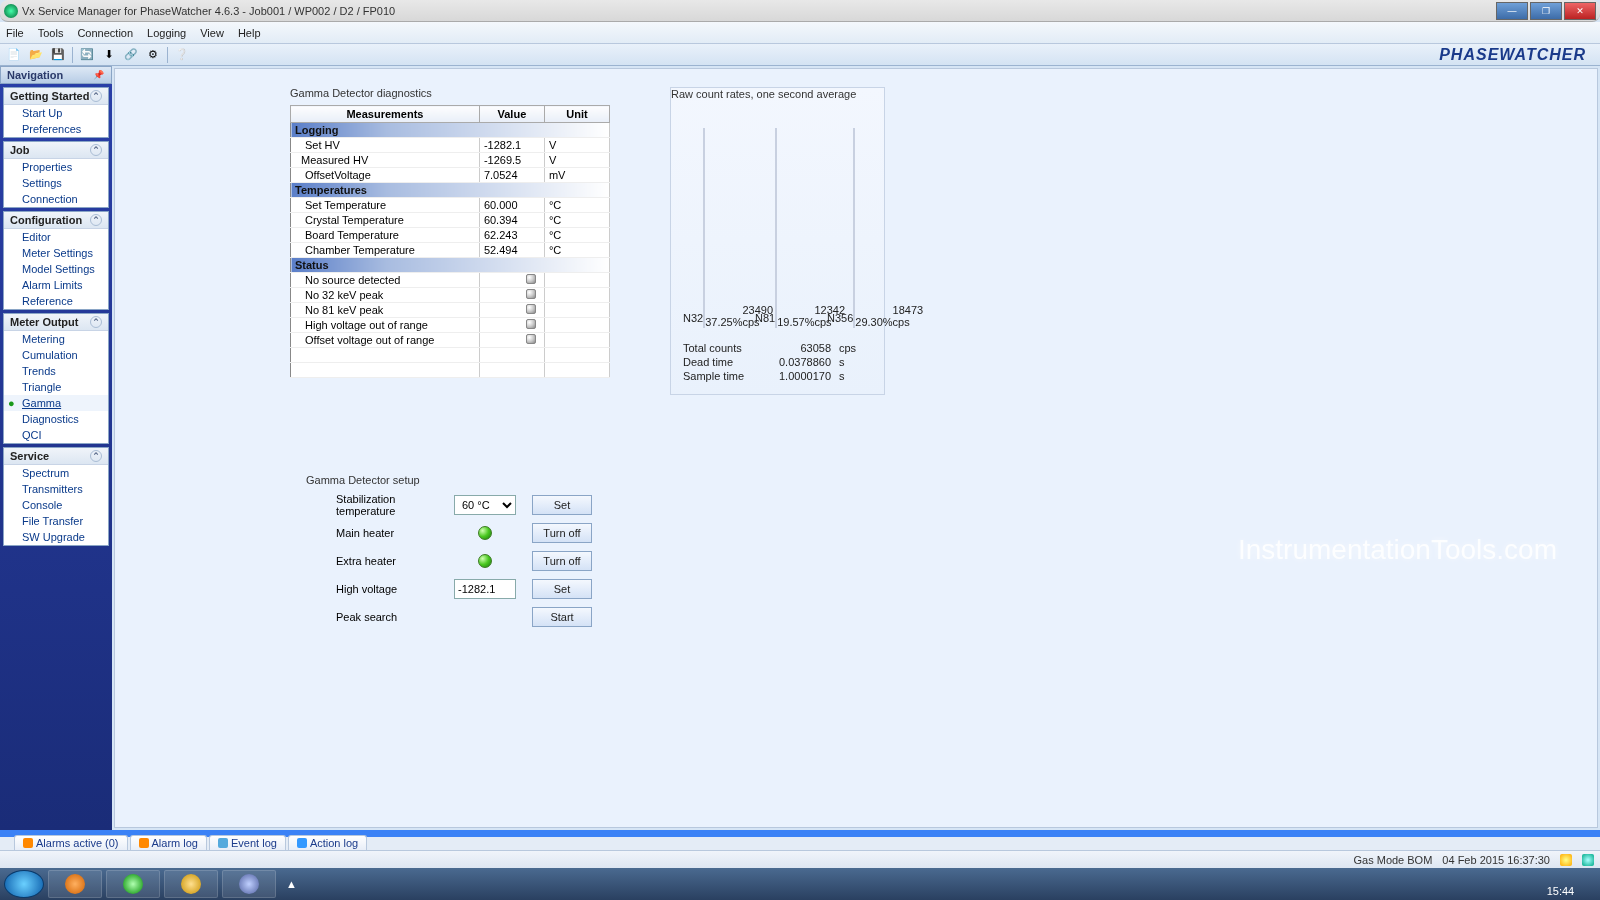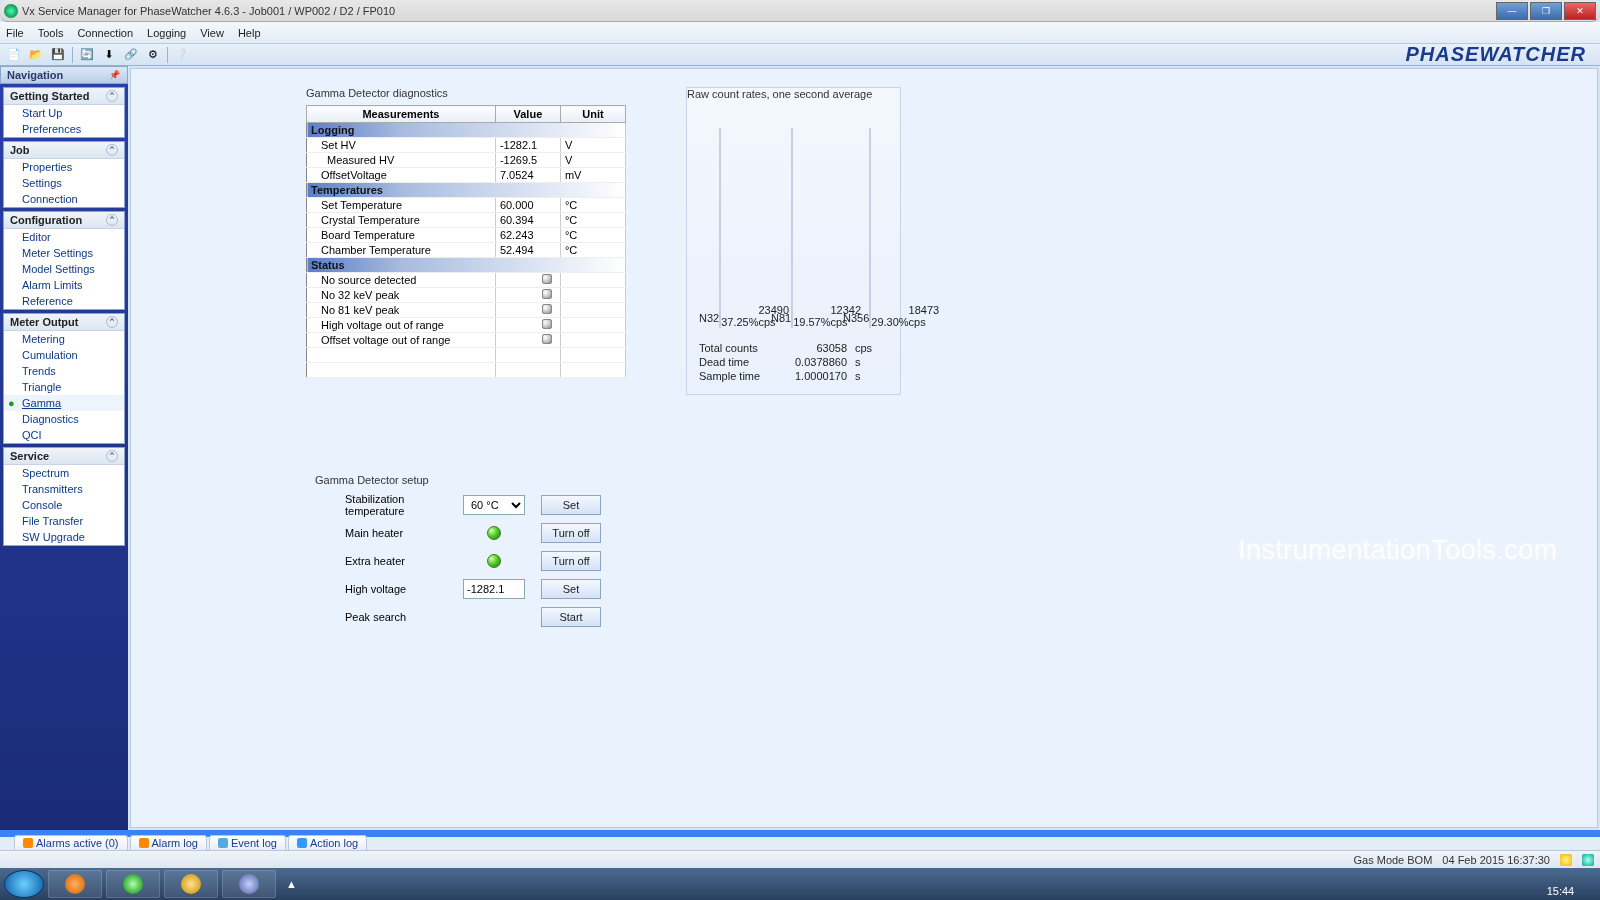--- a/index.html
+++ b/index.html
@@ -16,25 +16,25 @@
 .winbtn.close { background:linear-gradient(#e66,#b22);}
 
 
 .menubar { height:22px; background:linear-gradient(#f4f8fc,#e2ecf6); border-bottom:1px solid #b8c8dd; display:flex; align-items:center; padding:0 6px; gap:14px;}
 .menubar span { color:#222; cursor:pointer; }
 
 
 .toolbar { height:22px; background:linear-gradient(#e9f1fa,#d4e3f3); border-bottom:1px solid #9bb3d0; display:flex; align-items:center; padding:0 6px; gap:6px;}
 .toolbar .sep { width:1px; height:16px; background:#9bb3d0;}
 .tbtn { width:16px; height:16px; border:1px solid transparent; display:flex; align-items:center; justify-content:center; cursor:pointer;}
-.brand { margin-left:auto; color:#1a3a8a; font-style:italic; font-weight:bold; font-size:20px; letter-spacing:1px; padding-right:8px;}
+.brand { margin-left:auto; color:#1a3a8a; font-style:italic; font-weight:bold; font-size:16px; letter-spacing:1px; padding-right:8px;}
 
 
 .workspace { display:flex; height:calc(900px - 22px - 22px - 22px - 20px - 18px - 32px); }
-.nav { width:128px; background:linear-gradient(#2a3fa8,#1a2c78); padding:0; overflow:hidden;}
+.nav { width:112px; background:linear-gradient(#2a3fa8,#1a2c78); padding:0; overflow:hidden;}
 .nav-title { background:linear-gradient(#dde8f5,#b8cde6); color:#2a3a6a; font-weight:bold; padding:2px 6px; border:1px solid #8aa5c6; display:flex; align-items:center; justify-content:space-between;}
 .pin { font-size:9px; color:#5a6a8a; }
 .nav-group { margin:3px; background:#fff; border:1px solid #8aa5c6;}
 .nav-group-hdr { background:linear-gradient(#f0f4fa,#dce6f2); padding:2px 6px; font-weight:bold; color:#222; border-bottom:1px solid #c8d4e6; display:flex; justify-content:space-between; align-items:center;}
 .chev { font-size:9px; color:#5a6a8a; border:1px solid #aabdd5; border-radius:50%; width:12px; height:12px; display:flex; align-items:center; justify-content:center;}
 .nav-item { padding:2px 6px 2px 18px; color:#0a3a8a; cursor:pointer; }
 .nav-item.active { text-decoration:underline; font-weight:500; background:#eef4fc; position:relative;}
 .nav-item.active::before { content:"●"; color:#1a9a1a; position:absolute; left:4px; }
 
 .content { flex:1; background:#eaf2fd; border:1px solid #b8c8dd; margin:2px; padding:12px 20px; position:relative; }
@@ -57,21 +57,21 @@
 .bar-track { width:26px; height:200px; background:linear-gradient(#ffffff,#e4ecf8); border:1px solid #c8d0e0; position:relative; display:flex; align-items:flex-end;}
 .bar-fill { width:100%; background:linear-gradient(#9aa4e0,#7a82c8); border-top:1px solid #6a72b8;}
 .bar-pct { margin-top:6px; color:#222;}
 .bar-cps { color:#222;}
 .summary { margin-top:14px; }
 .summary-row { display:flex; gap:8px; margin-top:2px; color:#222;}
 .summary-row .k { width:80px;}
 .summary-row .v { width:60px; text-align:right;}
 .summary-row .u { width:20px;}
 
-.setup-panel { position:absolute; left:184px; top:405px; width:360px;}
+.setup-panel { position:absolute; left:191px; top:405px; width:360px;}
 .setup-row { display:flex; align-items:center; height:26px; gap:8px; margin-top:2px;}
 .setup-row .lbl { width:140px; padding-left:30px;}
 .setup-row .ctrl { width:70px;}
 .setup-row select, .setup-row input { width:62px; height:20px; border:1px solid #8aa; background:#fff; padding:0 3px;}
 .green-led { width:14px; height:14px; background:radial-gradient(circle at 30% 30%,#cfffb0,#4ac820,#1a7a10); border-radius:50%; border:1px solid #3a7a20; margin-left:24px;}
 .btn { width:60px; height:20px; background:linear-gradient(#f4f8fe,#d4e2f6); border:1px solid #8aa5c6; cursor:pointer; color:#222;}
 
 .watermark { position:absolute; right:40px; top:465px; color:rgba(255,255,255,0.85); font-size:28px; font-weight:400; text-shadow:0 0 6px rgba(255,255,255,0.6);}
 
 
@@ -208,21 +208,21 @@
         <tbody id="diag-body">
             <tr class="section-row">
               <td colspan="3">Logging</td>
             </tr>
             <tr>
               <td style="padding-left:14px">Set HV</td>
               <td>-1282.1</td>
               <td>V</td>
             </tr>
             <tr>
-              <td style="padding-left:20px">Measured HV</td>
+              <td style="padding-left:10px">Measured HV</td>
               <td>-1269.5</td>
               <td>V</td>
             </tr>
             <tr>
               <td style="padding-left:14px">OffsetVoltage</td>
               <td>7.0524</td>
               <td>mV</td>
             </tr>
             <tr class="section-row">
               <td colspan="3">Temperatures</td>

